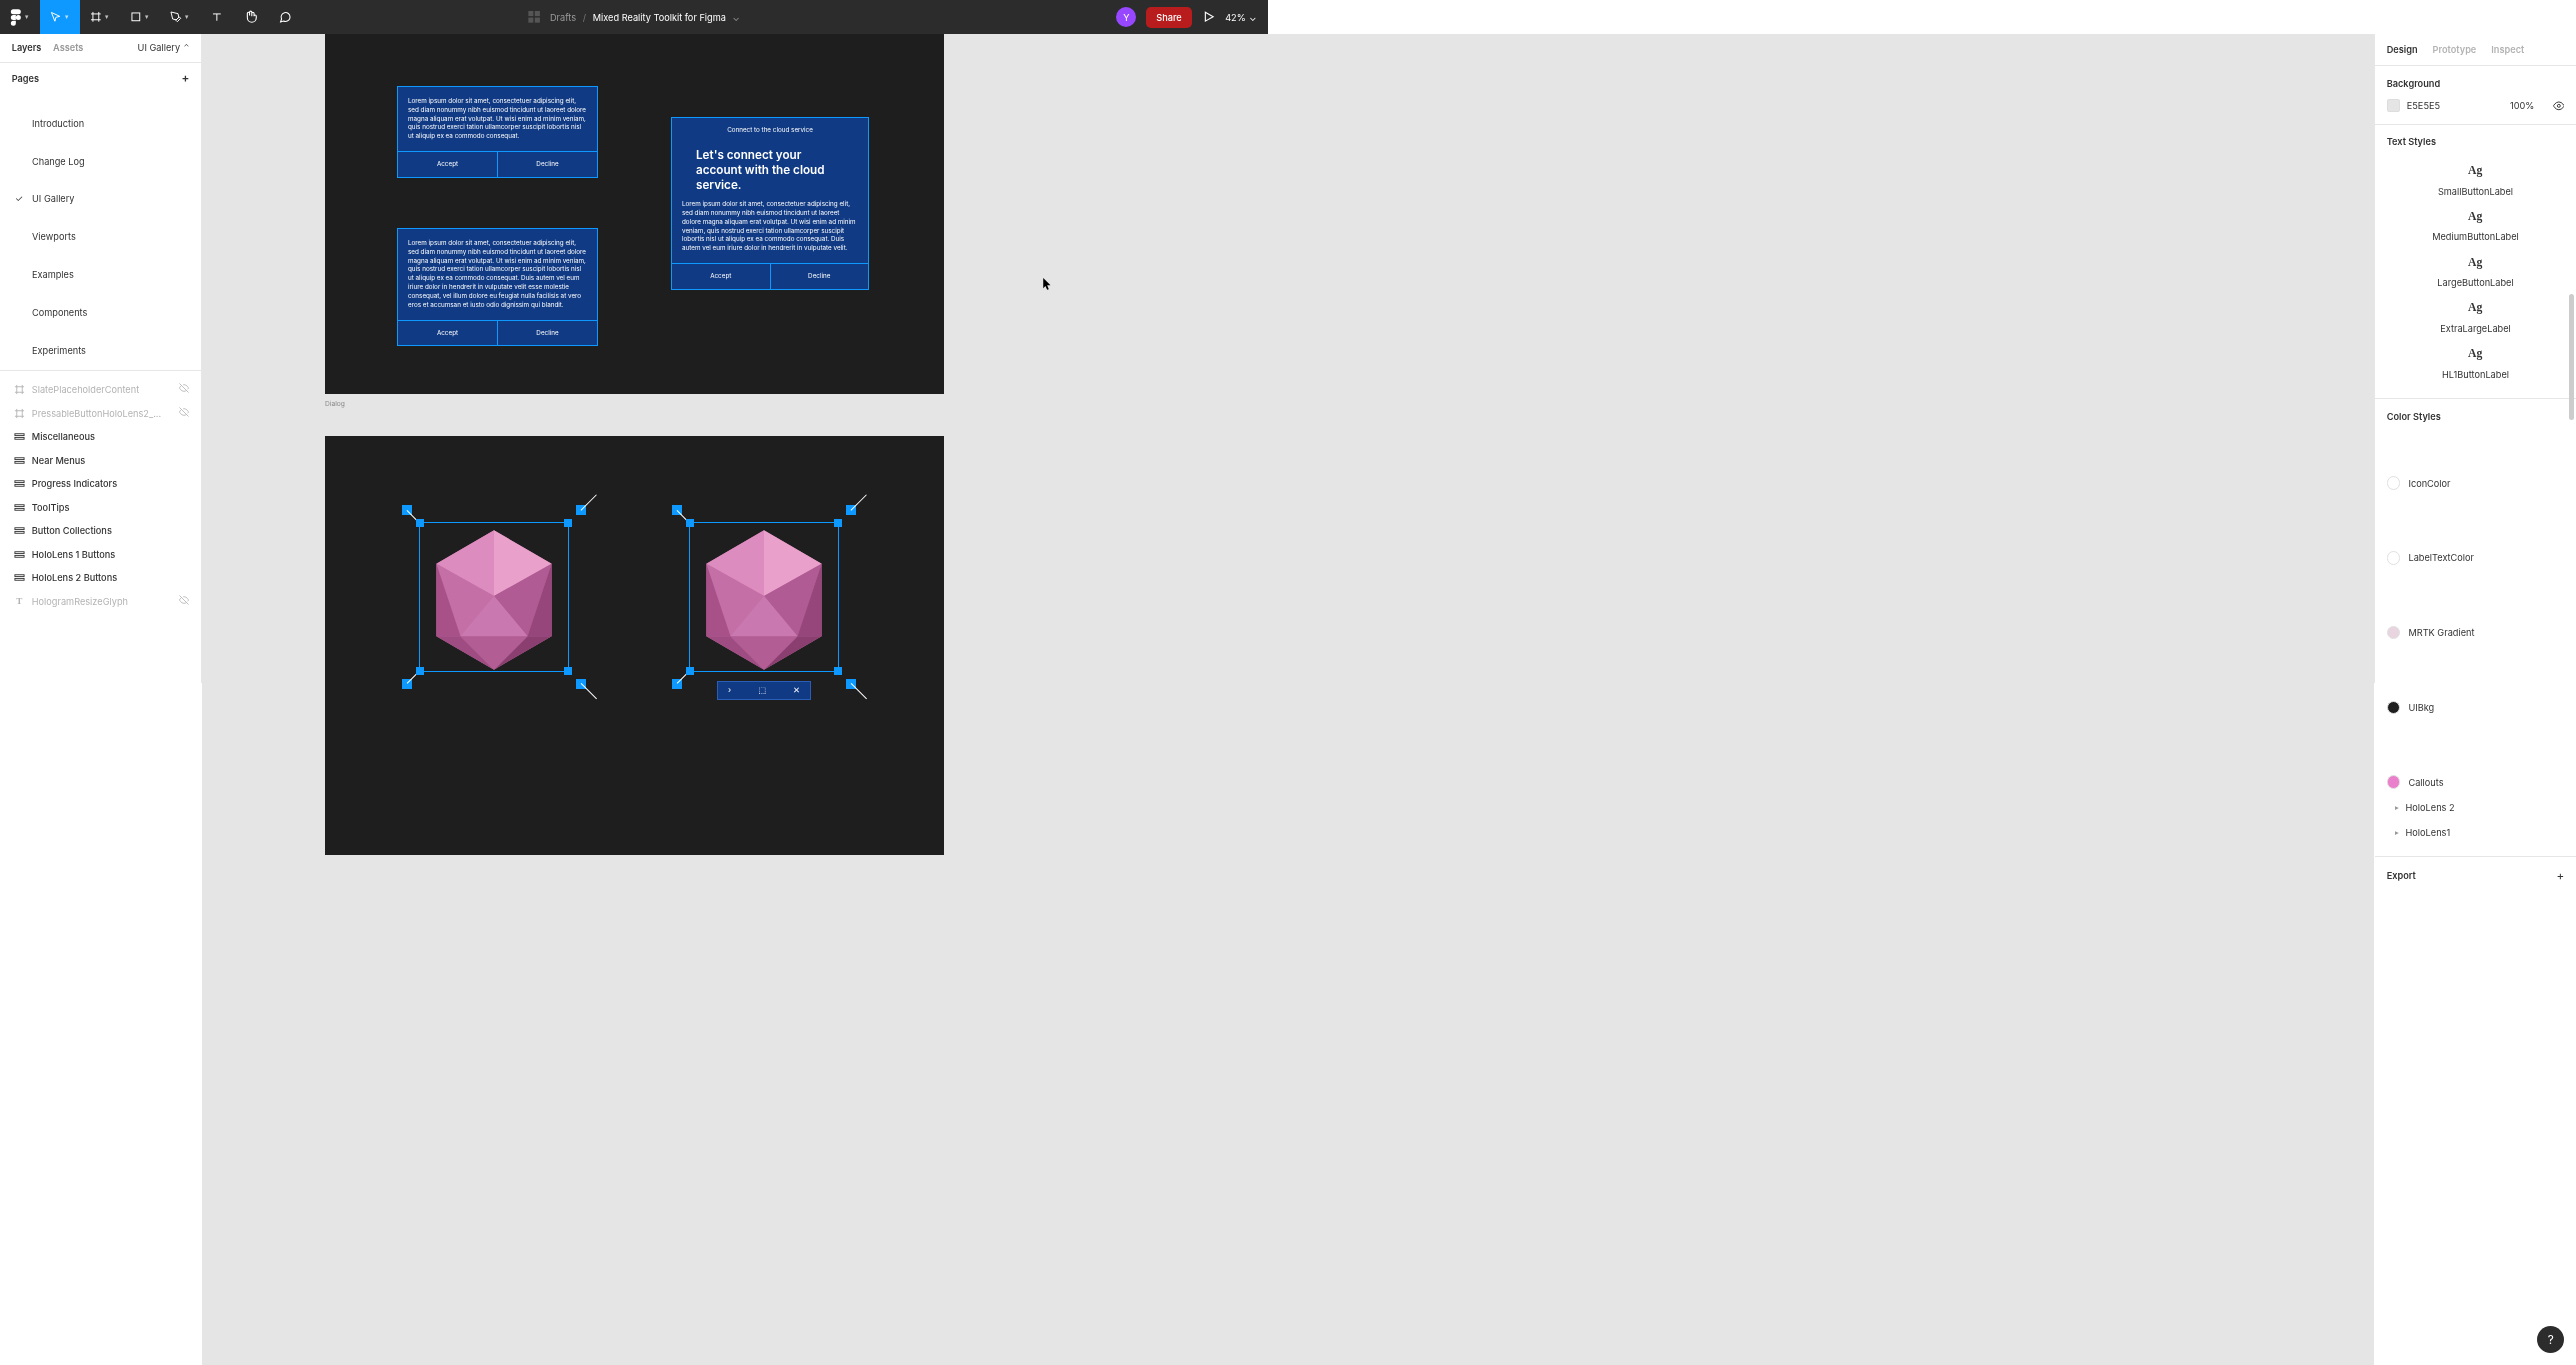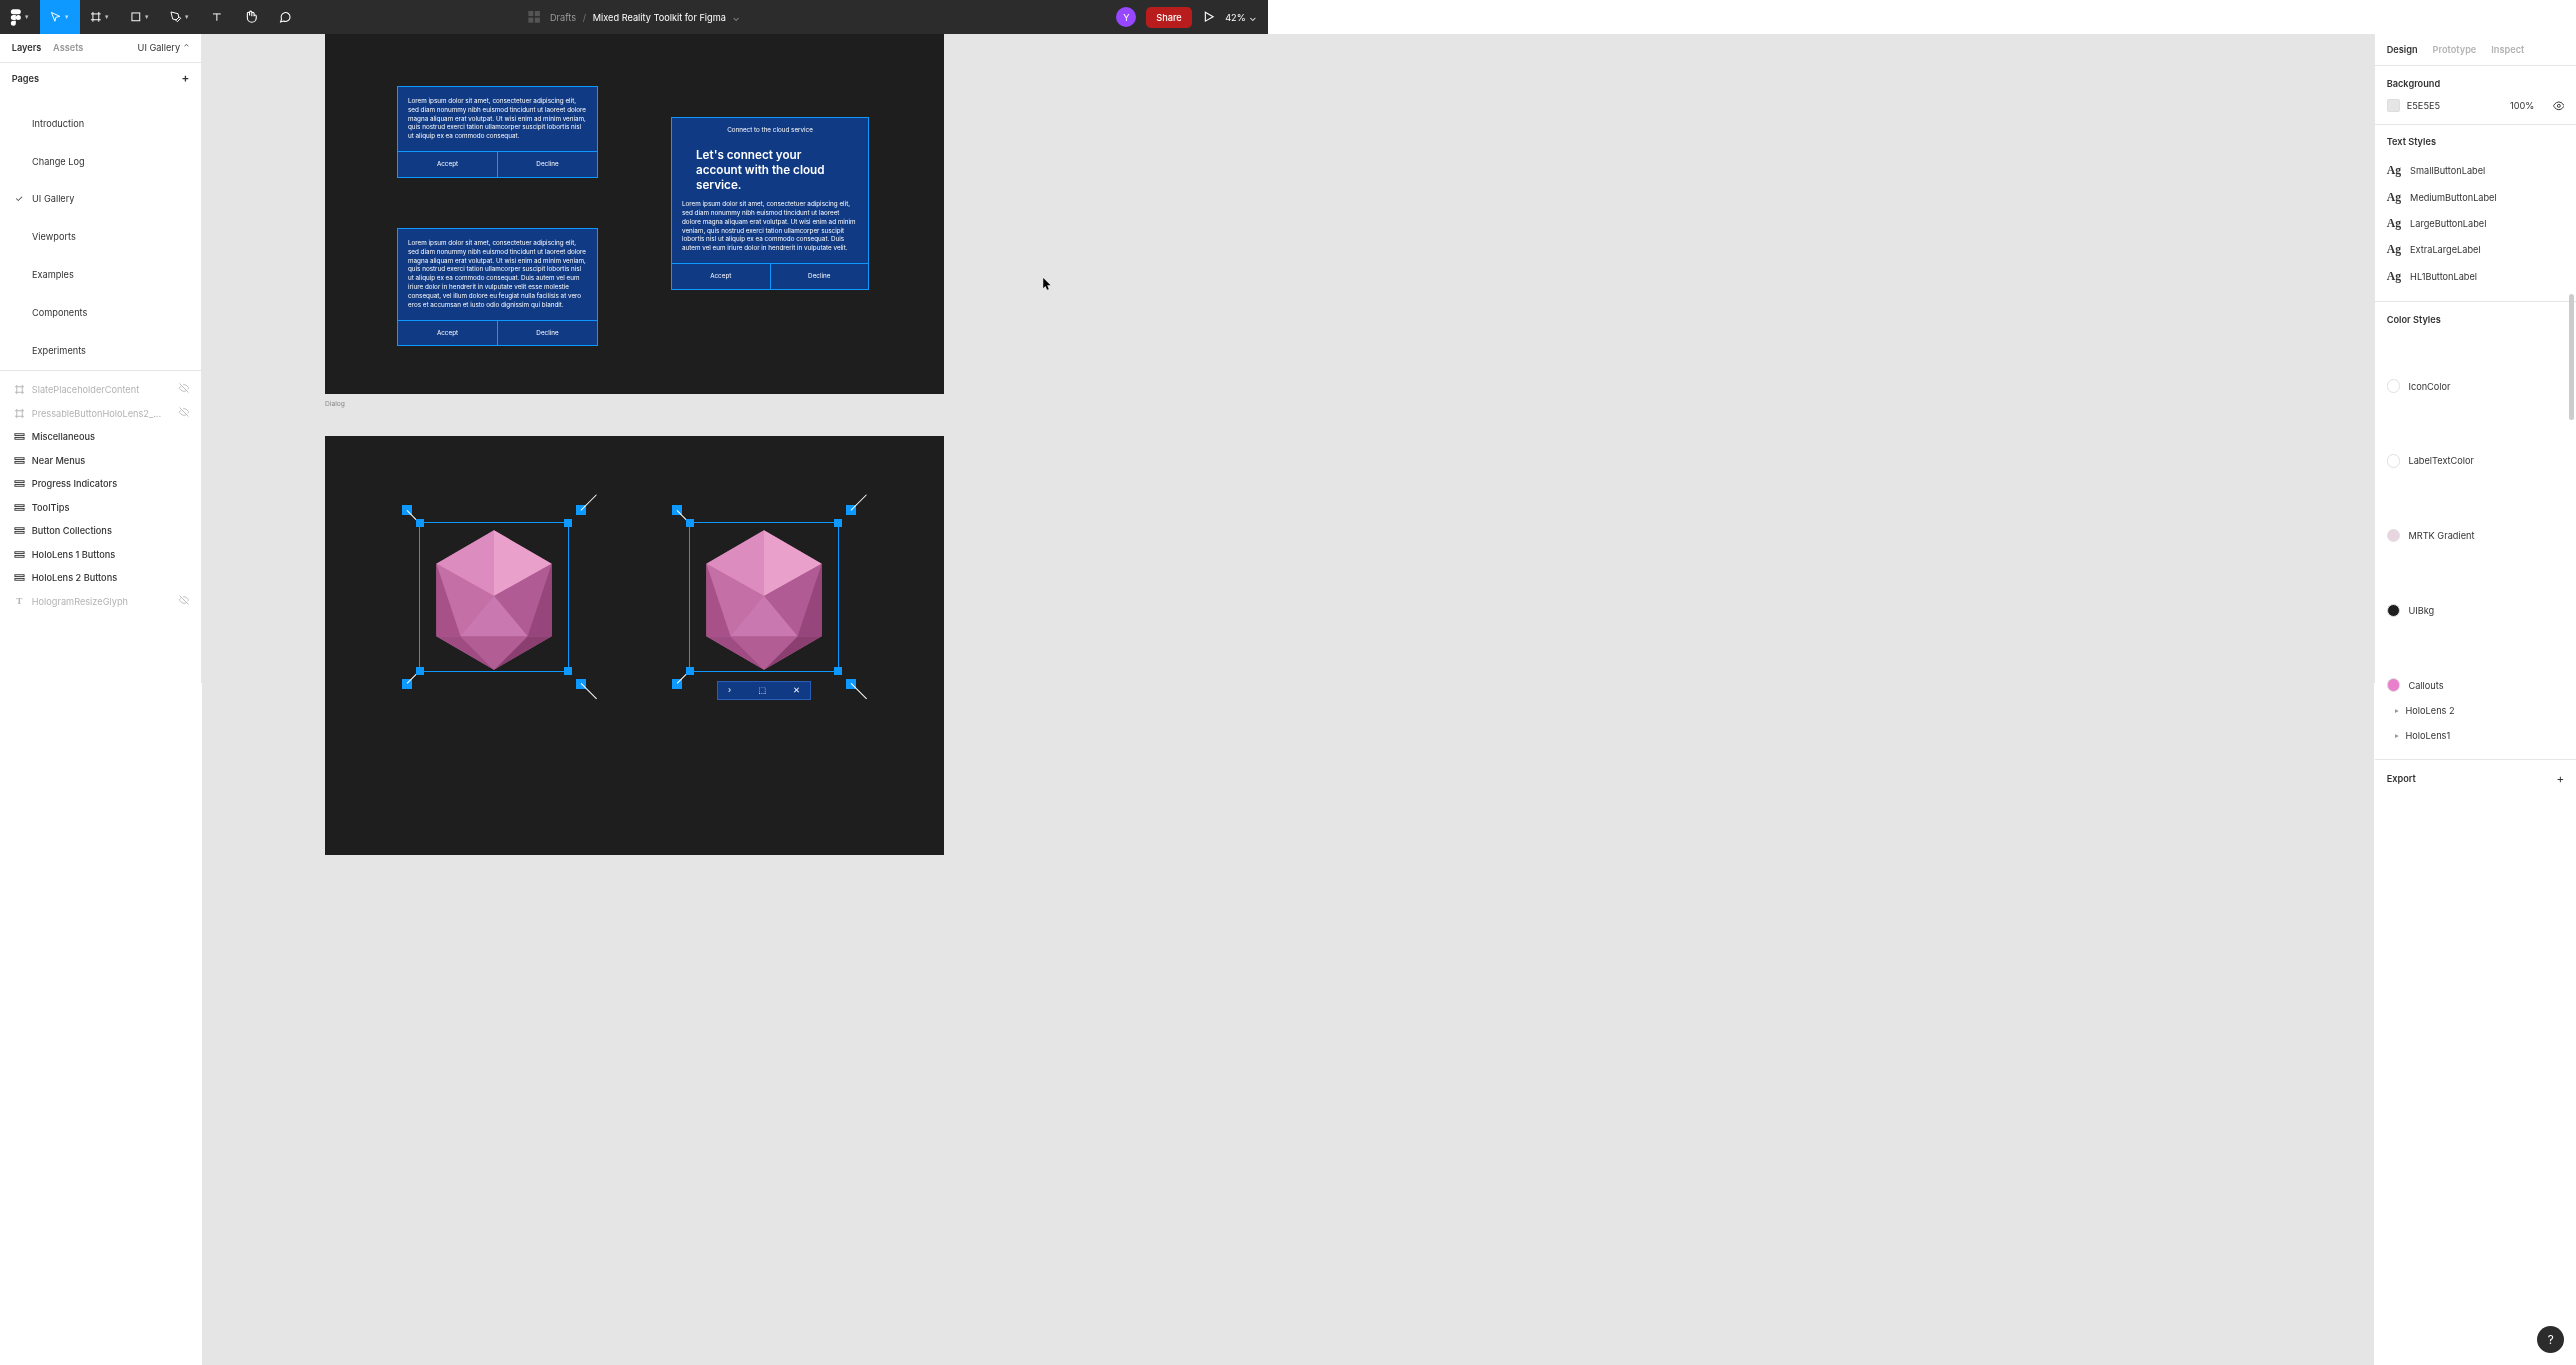--- a/index.html
+++ b/index.html
@@ -51,21 +51,21 @@
 .rp-tabs { display:flex; padding:0 11.7px; border-bottom:0.8px solid #e6e6e6; gap:15px; }
 .rp-tab { padding:10px 0; font-size:9.2px; font-weight:600; color:#b3b3b3; cursor:pointer; }
 .rp-tab.active { color:#333; }
 .rp-section { padding:11.7px; border-bottom:0.8px solid #e6e6e6; }
 .rp-section-title { font-size:9.2px; font-weight:600; margin-bottom:10px; }
 .bg-row { display:flex; align-items:center; gap:6.7px; }
 .swatch { width:13.4px; height:13.4px; border:0.8px solid #ddd; border-radius:1.7px; }
 .bg-hex { flex:1; font-size:9.2px; }
 .bg-pct { font-size:9.2px; margin-right:11.7px }
 .eye-icon { width:11.7px; height:11.7px; color:#333; cursor:pointer; }
-.ts-item { display:flex; align-items:center; gap:8.4px; padding:6.7px 0; cursor:pointer; }
+.ts-item { display:flex; align-items:center; gap:8.4px; padding:6.7px 0; cursor:pointer;flex-direction:column; }
 .ts-ag { font-family:serif; font-weight:700; font-size:11.7px; width:15px }
 .ts-label { font-size:9.2px; }
 .cs-item { display:flex; align-items:center; gap:8.4px; padding:6.7px 0; cursor:pointer;margin-top:48px; }
 .cs-sw { width:13.4px; height:13.4px; border-radius:50%; border:0.8px solid #e0e0e0; flex-shrink:0 }
 .cs-group { padding:6.7px 0 6.7px 8.4px; display:flex; align-items:center; gap:6.7px; cursor:pointer; font-size:9.2px; }
 .cs-chev { font-size:7.5px; color:#999; }
 .export-section { padding:11.7px; display:flex; justify-content:space-between; align-items:center; }
 .rp-scrollbar { position:absolute; right:1.7px; top:260px; width:5px; height:126px; background:#ccc; border-radius:2.5px; }
 
 

